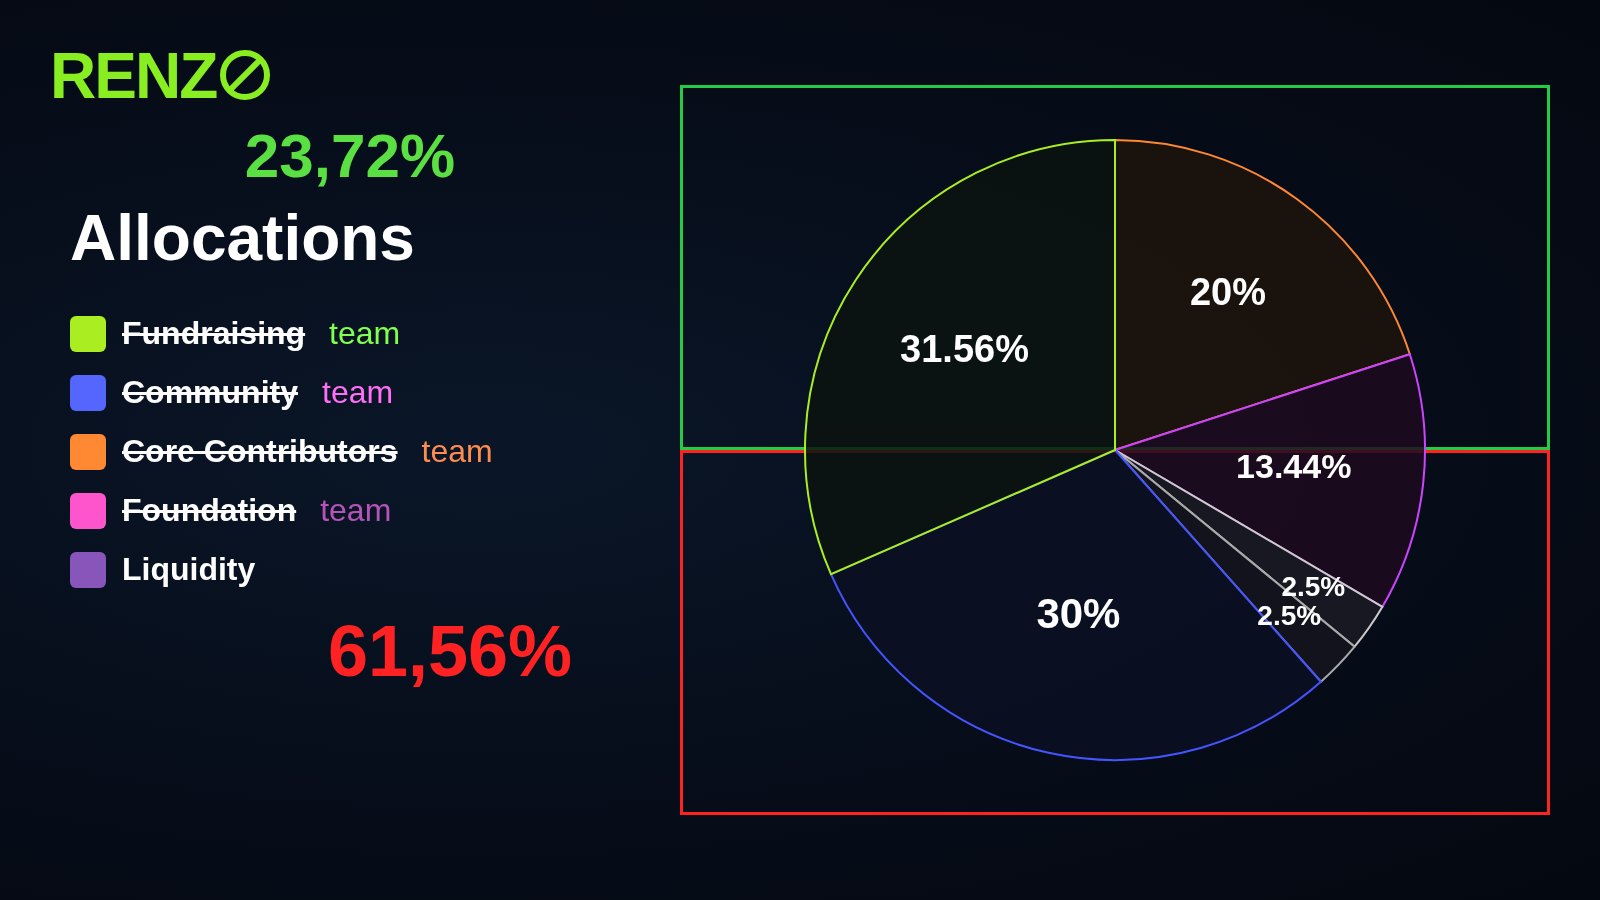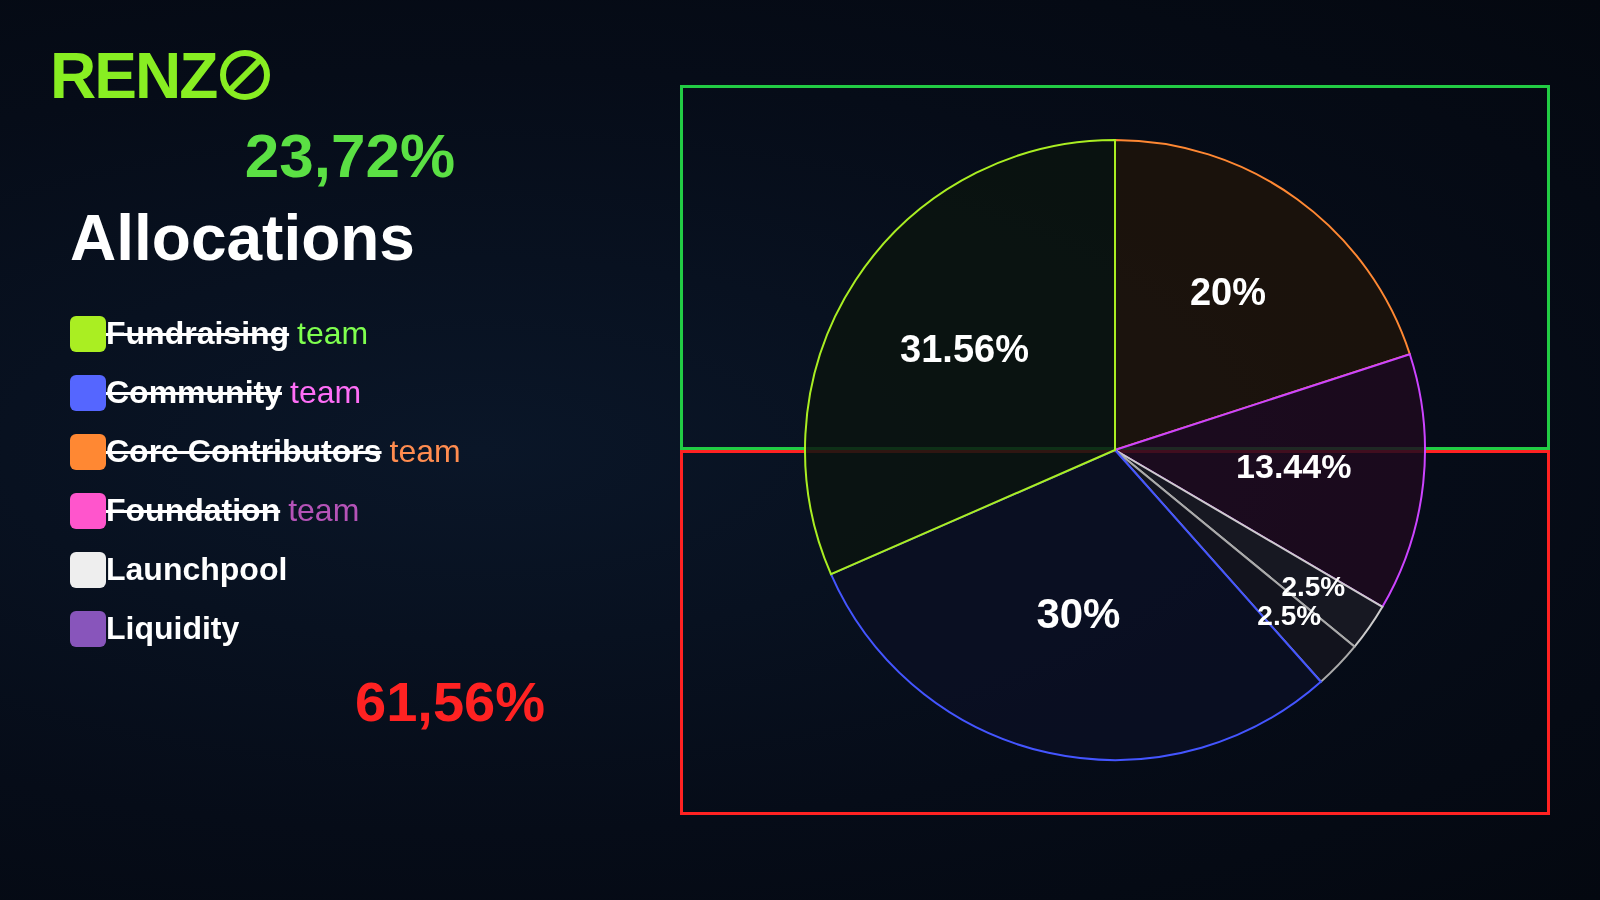--- a/index.html
+++ b/index.html
@@ -56,21 +56,21 @@
     }
 
     .legend {
       margin-left: 20px;
     }
 
     .legend-item {
       display: flex;
       align-items: center;
       margin-bottom: 22px;
-      gap: 0;
+      gap: 16px;
     }
 
     .legend-swatch {
       width: 36px;
       height: 36px;
       border-radius: 6px;
       flex-shrink: 0;
     }
 
     .legend-label {
@@ -90,21 +90,21 @@
       font-weight: 400;
       margin-left: 8px;
     }
 
     .team-green { color: #7fff4f; }
     .team-pink { color: #ff6ef7; }
     .team-orange { color: #ff8c4f; }
     .team-pink2 { color: #ff6ef7; opacity: 0.7; }
 
     .percent-bottom {
-      font-size: 56px;
+      font-size: 72px;
       font-weight: 900;
       color: #ff2222;
       text-align: center;
       margin-top: 10px;
       margin-left: 200px;
     }
 
     
     .chart-area {
       position: absolute;
@@ -179,24 +179,20 @@
       <span class="legend-label">Core Contributors</span>
       <span class="legend-team team-orange">team</span>
     </div>
 
     <div class="legend-item">
       <div class="legend-swatch" style="background:#ff55cc;"></div>
       <span class="legend-label">Foundation</span>
       <span class="legend-team team-pink2">team</span>
     </div>
 
-    <div class="legend-item">
-      <div class="legend-swatch" style="background:#eeeeee;"></div>
-      <span class="legend-label no-strike">Launchpool</span>
-    </div>
 
     <div class="legend-item">
       <div class="legend-swatch" style="background:#8855bb;"></div>
       <span class="legend-label no-strike">Liquidity</span>
     </div>
   </div>
   <div class="percent-bottom">61,56%</div>
 </div>
 
 <div class="chart-area">

